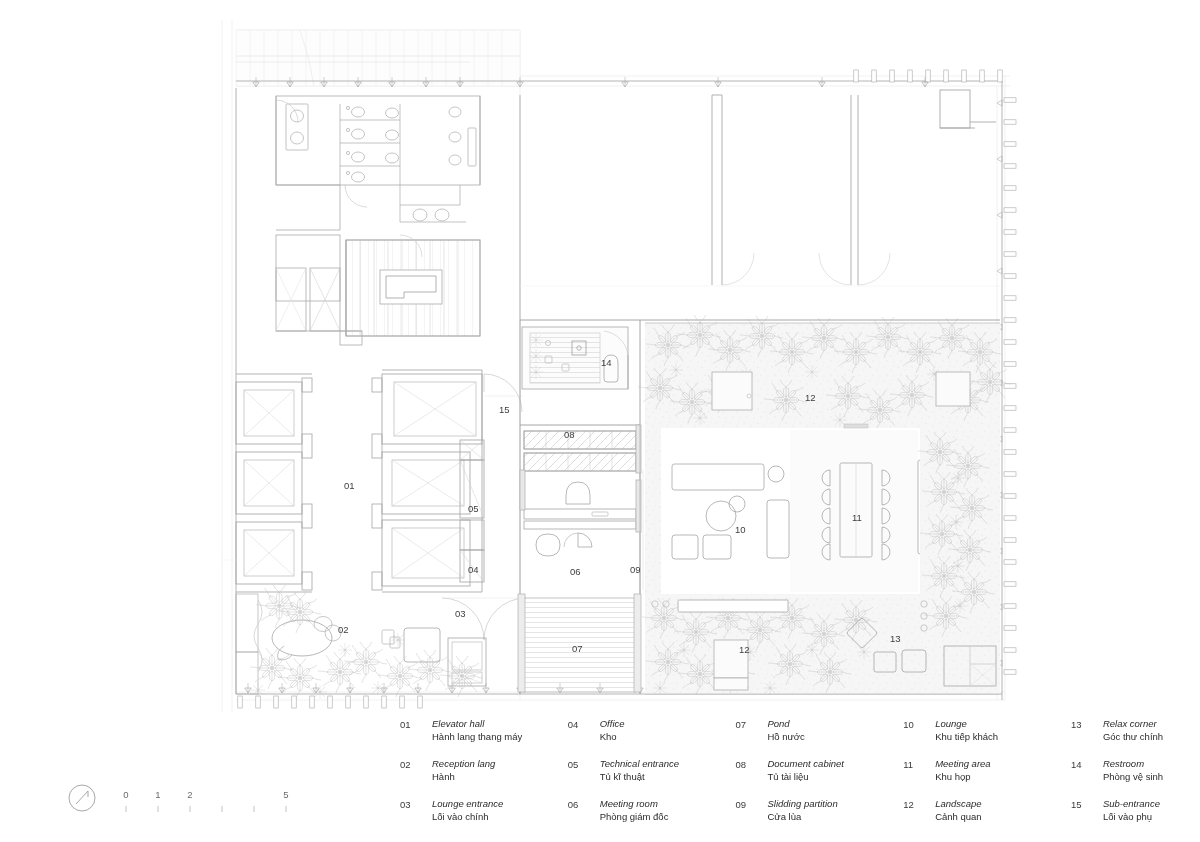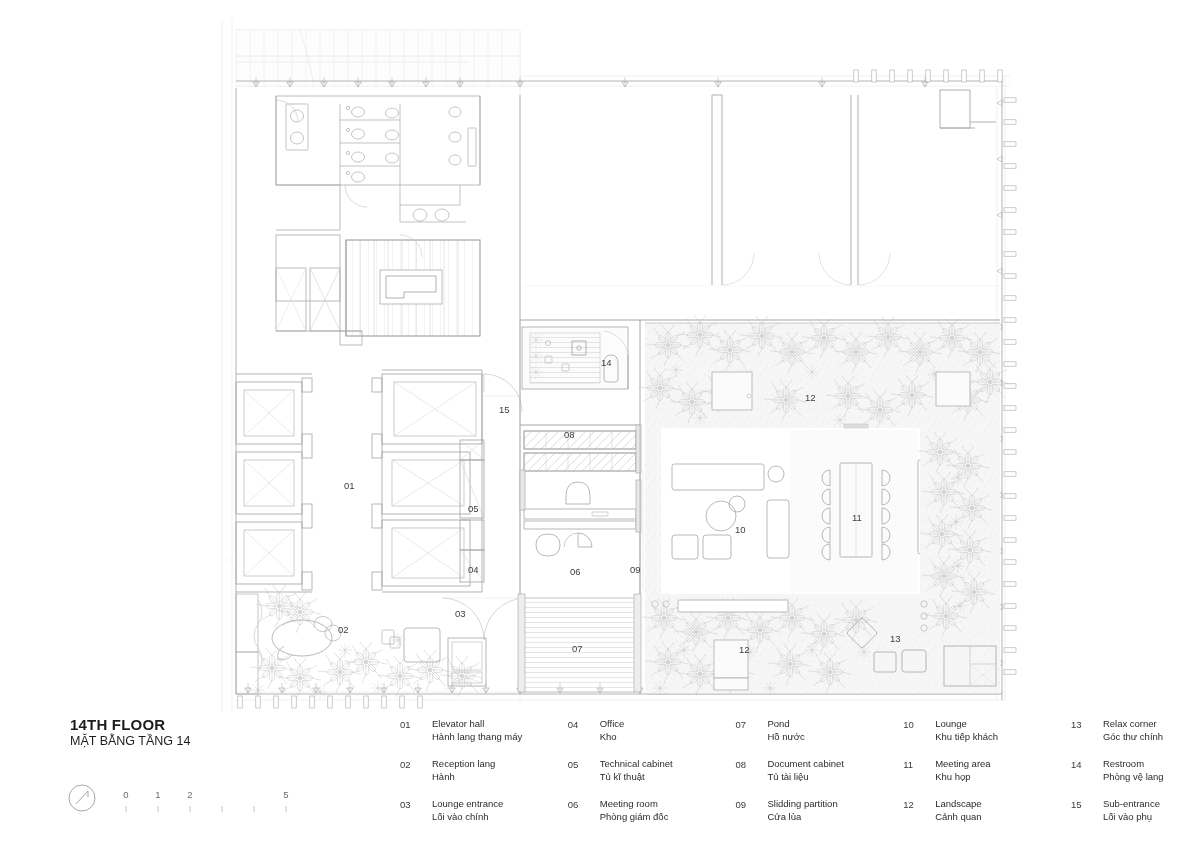--- a/index.html
+++ b/index.html
@@ -92,20 +92,21 @@
     flex: 0 0 32px;
     line-height: 1.35;
     padding-top: 0.5px;
   }
   .legend-texts { line-height: 1.35; }
   .legend-en {
     font-size: 9.5px;
     color: #2b2b2b;
     display: block;
     white-space: nowrap;
+    font-style: italic;
   }
   .legend-vi {
     font-size: 9.5px;
     color: #2b2b2b;
     display: block;
     white-space: nowrap;
   }
 
   
   .room-tag {
@@ -777,24 +778,20 @@
   <div class="room-tag" style="left:564px; top:429px;">08</div>
   <div class="room-tag" style="left:630px; top:564px;">09</div>
   <div class="room-tag" style="left:735px; top:524px;">10</div>
   <div class="room-tag" style="left:852px; top:512px;">11</div>
   <div class="room-tag" style="left:805px; top:392px;">12</div>
   <div class="room-tag" style="left:739px; top:644px;">12</div>
   <div class="room-tag" style="left:890px; top:633px;">13</div>
   <div class="room-tag" style="left:601px; top:357px;">14</div>
   <div class="room-tag" style="left:499px; top:404px;">15</div>
 
-  <div id="title-block">
-    <div id="title-main">14TH FLOOR</div>
-    <div id="title-sub">MẶT BẰNG TẦNG 14</div>
-  </div>
 
   <div id="scalebar">
     <svg width="250" height="36" viewBox="0 0 250 36" xmlns="http://www.w3.org/2000/svg">
       <g fill="none" stroke="#9e9e9e" stroke-width="0.9">
         <circle cx="14" cy="16" r="13"></circle>
         <path d="M8,22 L20,9"></path>
         <path d="M20,9 L20,15"></path>
       </g>
       <g stroke="#b5b5b5" stroke-width="0.8">
         <line x1="58" y1="24" x2="58" y2="30"></line>
@@ -841,21 +838,21 @@
       <div class="legend-entry">
         <span class="legend-num">04</span>
         <span class="legend-texts">
           <span class="legend-en">Office</span>
           <span class="legend-vi">Kho</span>
         </span>
       </div>
       <div class="legend-entry">
         <span class="legend-num">05</span>
         <span class="legend-texts">
-          <span class="legend-en">Technical cabinet</span>
+          <span class="legend-en">Technical entrance</span>
           <span class="legend-vi">Tủ kĩ thuật</span>
         </span>
       </div>
       <div class="legend-entry">
         <span class="legend-num">06</span>
         <span class="legend-texts">
           <span class="legend-en">Meeting room</span>
           <span class="legend-vi">Phòng giám đốc</span>
         </span>
       </div>
@@ -914,21 +911,21 @@
         <span class="legend-num">13</span>
         <span class="legend-texts">
           <span class="legend-en">Relax corner</span>
           <span class="legend-vi">Góc thư chính</span>
         </span>
       </div>
       <div class="legend-entry">
         <span class="legend-num">14</span>
         <span class="legend-texts">
           <span class="legend-en">Restroom</span>
-          <span class="legend-vi">Phòng vệ lang</span>
+          <span class="legend-vi">Phòng vệ sinh</span>
         </span>
       </div>
       <div class="legend-entry">
         <span class="legend-num">15</span>
         <span class="legend-texts">
           <span class="legend-en">Sub-entrance</span>
           <span class="legend-vi">Lối vào phụ</span>
         </span>
       </div>
     </div>

